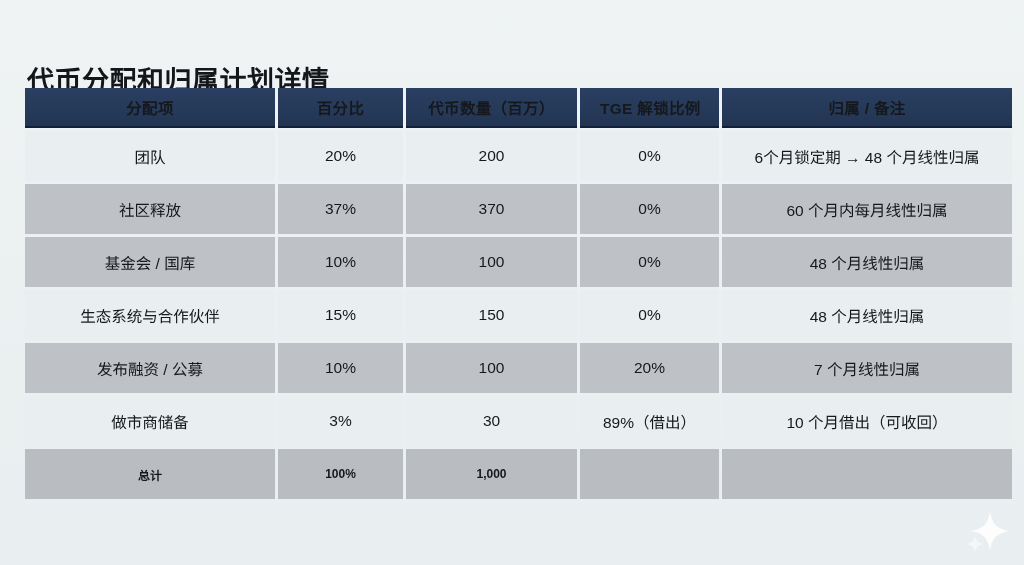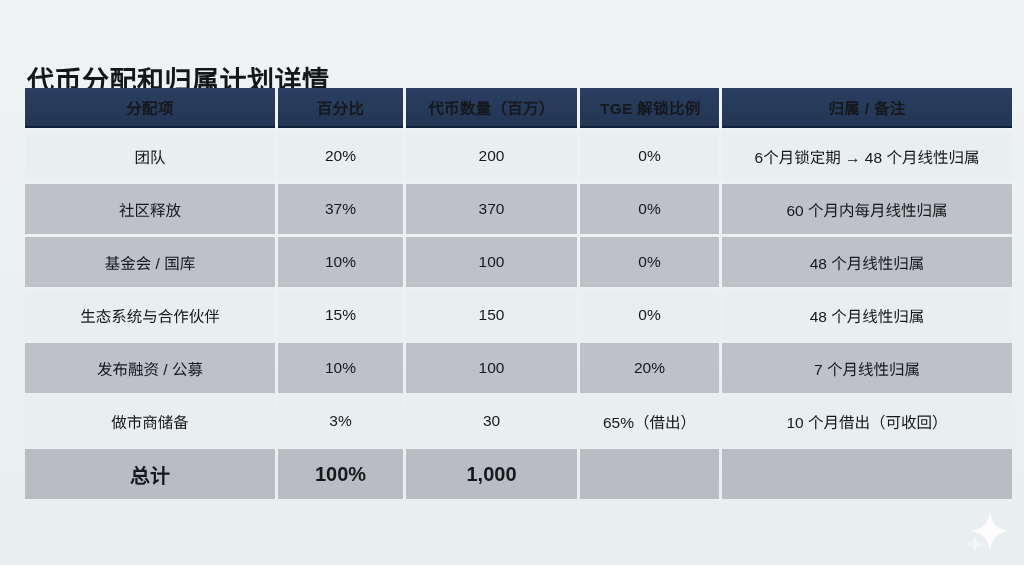--- a/index.html
+++ b/index.html
@@ -85,21 +85,21 @@
   tbody tr td {
     height: 50px;
   }
 
   tbody tr.row-light td { background: #e9eef0; }
   tbody tr.row-dark  td { background: #bec2c6; }
 
   tbody tr.row-total td {
     background: #b9bdc1;
     font-weight: 700;
-    font-size: 20px;
+    font-size: 12px;
   }
 
   td.cell-note { font-size: 15px; }
   td.cell-item { font-size: 16px; }
 
   .sparkle {
     position: absolute;
     right: 12px;
     bottom: 8px;
     width: 52px;
@@ -174,21 +174,21 @@
           <td>10%</td>
           <td>100</td>
           <td>20%</td>
           <td class="cell-note">7 个月线性归属</td>
         </tr>
 
         <tr class="row-light">
           <td class="cell-item">做市商储备</td>
           <td>3%</td>
           <td>30</td>
-          <td>65%（借出）</td>
+          <td>89%（借出）</td>
           <td class="cell-note">10 个月借出（可收回）</td>
         </tr>
 
         <tr class="row-total">
           <td class="cell-item">总计</td>
           <td>100%</td>
           <td>1,000</td>
           <td></td>
           <td class="cell-note"></td>
         </tr>

